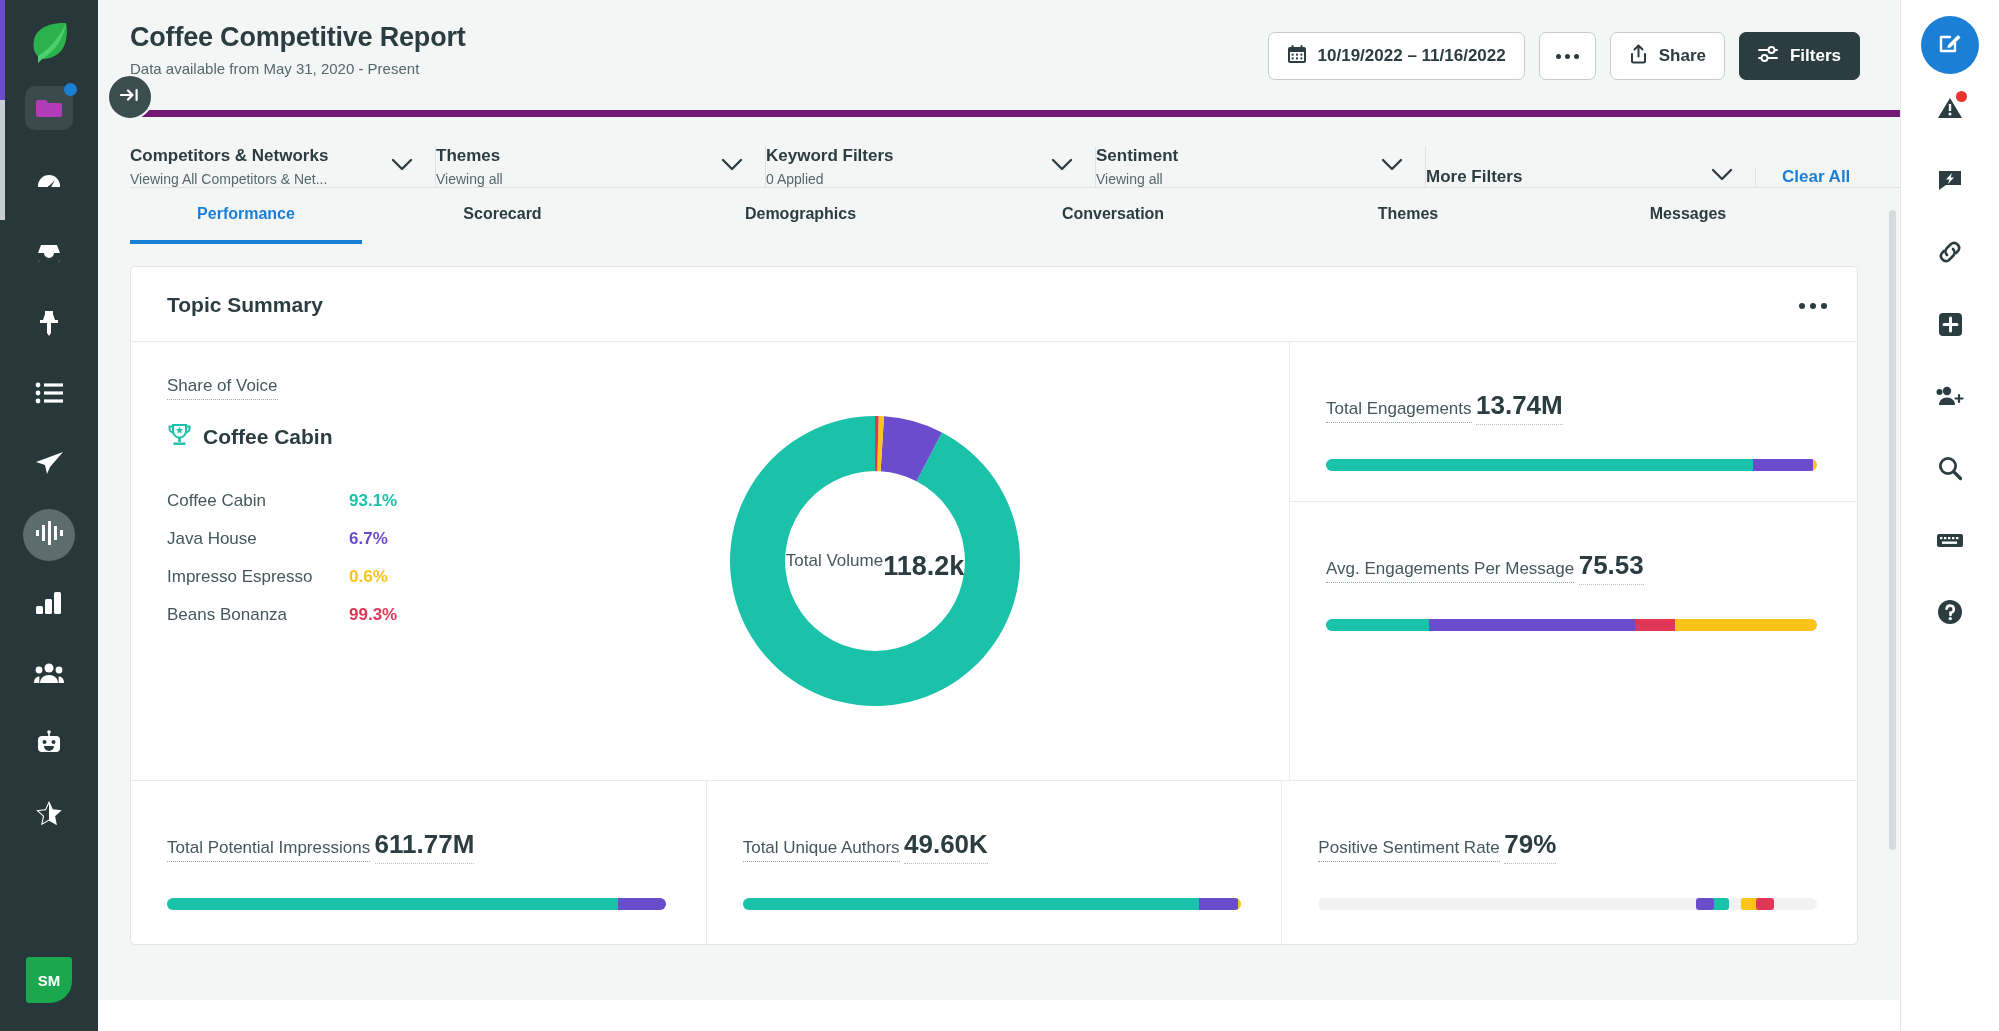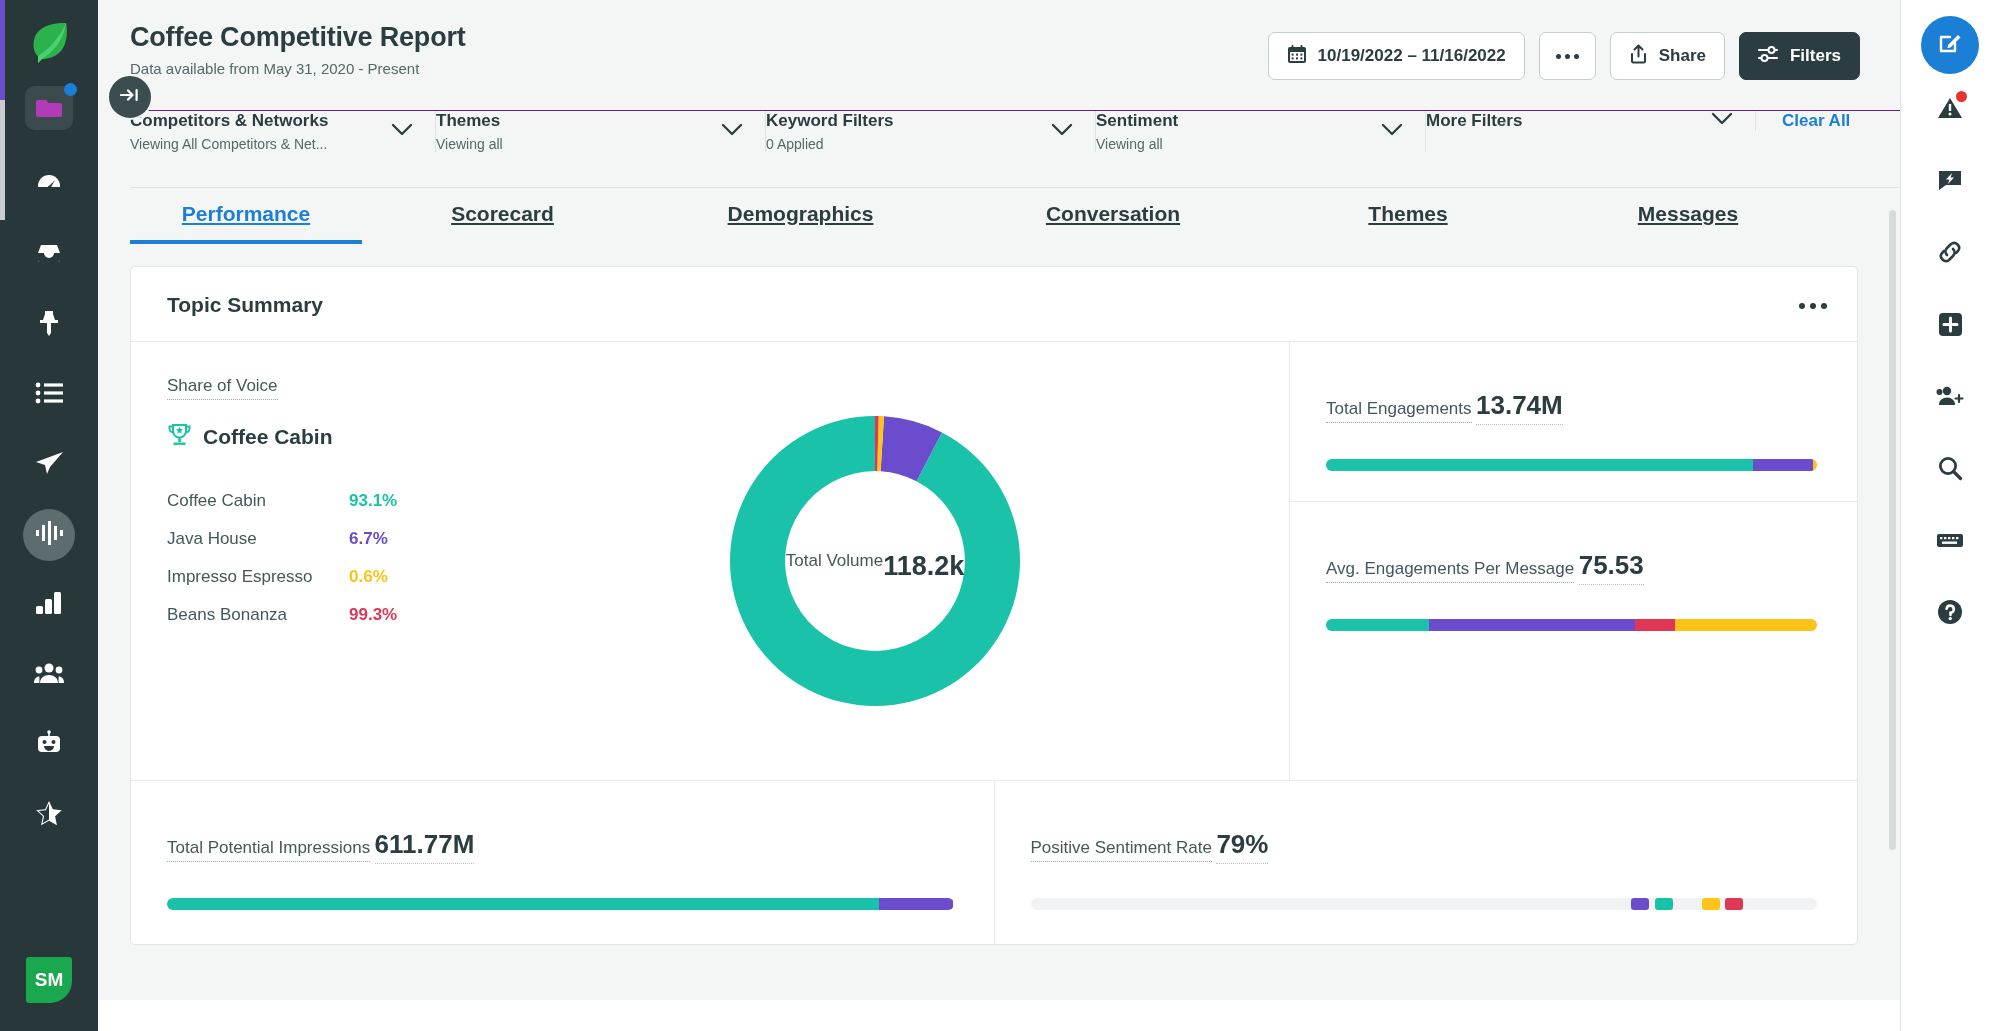--- a/index.html
+++ b/index.html
@@ -33,21 +33,21 @@
     cursor: pointer; position: relative;
   }
   .nav-icon.active::before {
     content: ""; position: absolute; width: 52px; height: 52px;
     border-radius: 50%; background: #5c6c6f;
   }
   .nav-icon svg { position: relative; z-index: 1; }
   .nav-spacer { flex: 1; }
   .avatar-sm {
     width: 46px; height: 46px; margin-bottom: 28px; background: #1aa84e;
-    color: #fff; font-size: 19px; font-weight: bold;
+    color: #fff; font-size: 15px; font-weight: bold;
     display: flex; align-items: center; justify-content: center;
     border-radius: 3px 3px 22px 3px; cursor: pointer;
   }
 
   
   .collapse-toggle {
     position: absolute; left: 107px; top: 74px; width: 46px; height: 46px;
     border-radius: 50%; background: #3c4d50; border: 2px solid #f4f5f5;
     display: flex; align-items: center; justify-content: center;
     cursor: pointer; z-index: 40;
@@ -69,22 +69,22 @@
     display: flex; align-items: center; gap: 11px; padding: 0 18px;
     font-size: 17px; font-weight: bold; color: #2b3d41; cursor: pointer;
   }
   .btn.icon-only { padding: 0 16px; }
   .btn.dark { background: #2b3d41; color: #fff; border-color: #2b3d41; }
   .dots { display: flex; gap: 4px; }
   .dots i { width: 5px; height: 5px; border-radius: 50%; background: #2b3d41; display: block; }
 
   
   .filterbar {
-    height: 78px; background: #f4f5f5; border-top: 1px solid #701a75; border-bottom: 1px solid #dfe2e3;
-    display: flex; align-items: flex-start; margin-left: 32px;
+    height: 78px; background: #f4f5f5; border-top: 7px solid #701a75; border-bottom: 1px solid #dfe2e3;
+    display: flex; align-items: flex-end; margin-left: 32px;
   }
   .filter-cell {
     display: flex; align-items: center; justify-content: space-between;
     padding: 0 22px 0 0; border-right: 1px solid #dfe2e3; cursor: pointer;
     min-width: 0;
   }
   .filter-cell:nth-child(1) { width: 306px; }
   .filter-cell:nth-child(2) { width: 330px; }
   .filter-cell:nth-child(3) { width: 330px; }
   .filter-cell:nth-child(4) { width: 330px; }
@@ -96,22 +96,22 @@
   .chev { flex-shrink: 0; margin-left: 10px; }
   .clear-all {
     font-size: 17px; font-weight: bold; color: #1c7fd6; cursor: pointer;
     display: flex; align-items: center; padding: 0 26px;
   }
 
   
   .tabs { display: flex; margin-left: 32px; background: #f4f5f5; height: 56px; }
   .tab {
     display: flex; align-items: center; justify-content: center;
-    font-size: 21px; font-weight: bold; color: #2b3d41; cursor: pointer;
-    border-bottom: 4px solid transparent; padding: 0 10px; text-decoration: underline;
+    font-size: 16px; font-weight: bold; color: #2b3d41; cursor: pointer;
+    border-bottom: 4px solid transparent; padding: 0 10px;
   }
   .tab.active { color: #1c7fd6; border-bottom-color: #1c7fd6; }
 
   
   .content { padding: 22px 42px 0 32px; height: calc(1031px - 110px - 78px - 56px); overflow: hidden; }
   .card { background: #fff; border: 1px solid #e2e5e6; border-radius: 5px; }
   .card-head { padding: 26px 30px 24px 36px; display: flex; justify-content: space-between; align-items: flex-start; }
   .card-title { font-size: 21px; font-weight: bold; color: #2b3d41; }
   .card-desc { font-size: 16px; color: #3f5256; margin-top: 9px; }
   .kebab { display: flex; gap: 5px; padding-top: 10px; cursor: pointer; }
@@ -518,20 +518,29 @@
         <div class="grid-bottom">
           <div class="bcell">
             <div class="metric-label">Total Potential Impressions</div>
             <div class="kpi-value">611.77M</div>
             <div class="bar" id="bar-bot-0">
                 <span style="width: 90.5%; background: rgb(25, 194, 168);"></span>
                 <span style="width: 9.5%; background: rgb(107, 76, 204);"></span>
               </div>
           </div>
           <div class="bcell">
+            <div class="metric-label">Total Unique Authors</div>
+            <div class="kpi-value">49.60K</div>
+            <div class="bar" id="bar-bot-1">
+                <span style="width: 91.5%; background: rgb(25, 194, 168);"></span>
+                <span style="width: 7.8%; background: rgb(107, 76, 204);"></span>
+                <span style="width: 0.7%; background: rgb(252, 196, 25);"></span>
+              </div>
+          </div>
+          <div class="bcell">
             <div class="metric-label">Positive Sentiment Rate</div>
             <div class="kpi-value">79%</div>
             <div class="marker-bar" id="bar-bot-2">
                 <span class="marker" style="left: calc(80.5% - 9px); width: 18px; background: rgb(25, 194, 168);"></span>
                 <span class="marker" style="left: calc(77.5% - 9px); width: 18px; background: rgb(107, 76, 204);"></span>
                 <span class="marker" style="left: calc(86.5% - 9px); width: 18px; background: rgb(252, 196, 25);"></span>
                 <span class="marker" style="left: calc(89.5% - 9px); width: 18px; background: rgb(224, 55, 87);"></span>
               </div>
           </div>
         </div>

